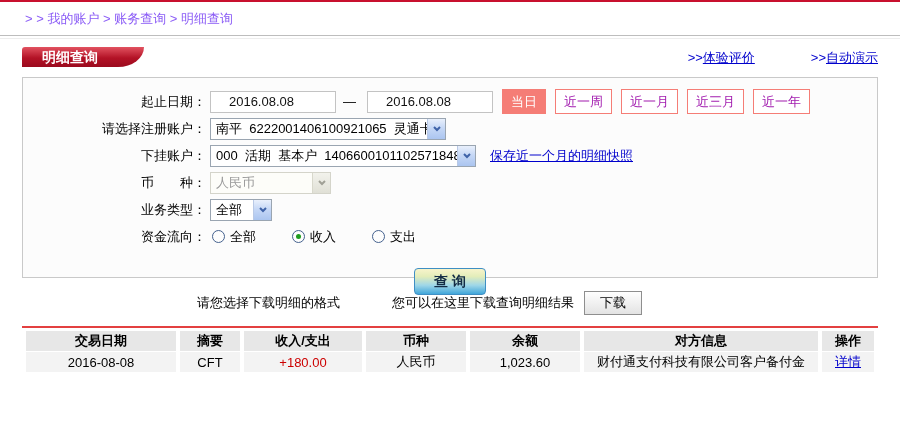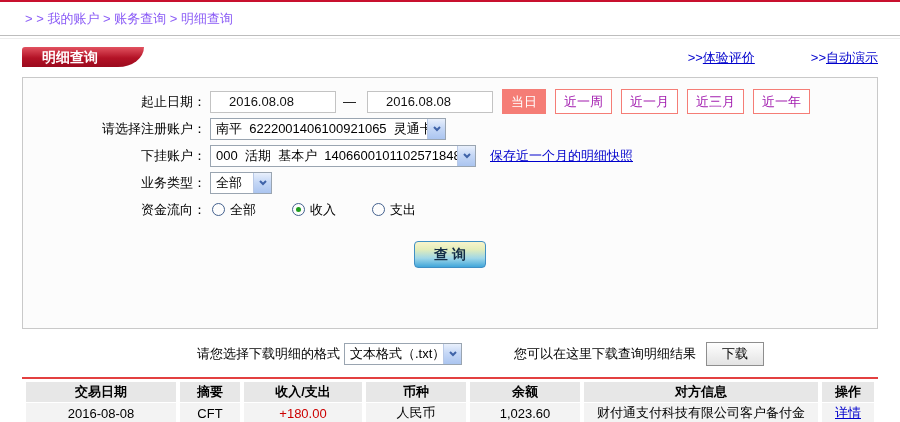--- a/index.html
+++ b/index.html
@@ -23,21 +23,21 @@
     content:"";position:absolute;right:-26px;top:0;width:26px;height:100%;
     background:linear-gradient(180deg,#e25260 0%,#b31226 55%,#9b0a1e 100%);
     border-bottom-right-radius:100% 100%;
   }
   .toplinks{position:absolute;right:0;top:2px;display:flex;gap:56px;}
   .toplink{color:#0000cc;cursor:pointer;white-space:nowrap;}
   .toplink .lbl{text-decoration:underline;}
   
   .formbox{
     margin:10px 22px 0 22px;border:1px solid #c9c9c9;background:#fcfcfc;
-    height:252px;box-sizing:border-box;padding-top:10px;
+    height:201px;box-sizing:border-box;padding-top:10px;
   }
   .frow{display:flex;align-items:center;height:27px;}
   .flabel{width:183px;text-align:right;flex-shrink:0;white-space:pre;}
   .datebox{
     display:flex;align-items:center;border:1px solid #c3c3c3;background:#fff;
     height:22px;width:126px;box-sizing:border-box;margin-left:4px;gap:46px;
   }
   .datebox input{
     border:none;outline:none;width:97px;text-align:center;font-size:13px;
     font-family:"Liberation Sans",sans-serif;background:transparent;color:#111;
@@ -178,20 +178,31 @@
       <span class="sel-text">000  活期  基本户  1406600101102571848</span>
       <span class="arrow">
           <svg width="8" height="6" viewBox="0 0 8 6">
             <path d="M1 1 L4 4 L7 1" stroke="#3f63a8" stroke-width="2" fill="none"></path>
           </svg>
         </span>
     </div>
     <span class="savelink">保存近一个月的明细快照</span>
   </div>
 
+  <div class="frow">
+    <div class="flabel">币　　种：</div>
+    <div class="sel disabled" style="width:121px;">
+      <span class="sel-text">人民币</span>
+      <span class="arrow">
+          <svg width="8" height="6" viewBox="0 0 8 6">
+            <path d="M1 1 L4 4 L7 1" stroke="#a0a096" stroke-width="2" fill="none"></path>
+          </svg>
+        </span>
+    </div>
+  </div>
 
   <div class="frow">
     <div class="flabel">业务类型：</div>
     <div class="sel" style="width:62px;">
       <span class="sel-text">全部</span>
       <span class="arrow">
           <svg width="8" height="6" viewBox="0 0 8 6">
             <path d="M1 1 L4 4 L7 1" stroke="#3f63a8" stroke-width="2" fill="none"></path>
           </svg>
         </span>
@@ -217,28 +228,20 @@
   </div>
 
   <div class="querywrap">
     <button class="querybtn">查 询</button>
   </div>
 
 </div>
 
 <div class="dlrow">
   <span>请您选择下载明细的格式</span>
-  <div class="sel dlsel">
-    <span class="sel-text">文本格式（.txt）</span>
-    <span class="arrow">
-        <svg width="8" height="6" viewBox="0 0 8 6">
-          <path d="M1 1 L4 4 L7 1" stroke="#3f63a8" stroke-width="2" fill="none"></path>
-        </svg>
-      </span>
-  </div>
   <span class="dlhint">您可以在这里下载查询明细结果</span>
   <button class="dlbtn">下载</button>
 </div>
 
 <div class="redline"></div>
 
 <table class="results">
   <colgroup>
     <col style="width:150px">
       <col style="width:60px">

